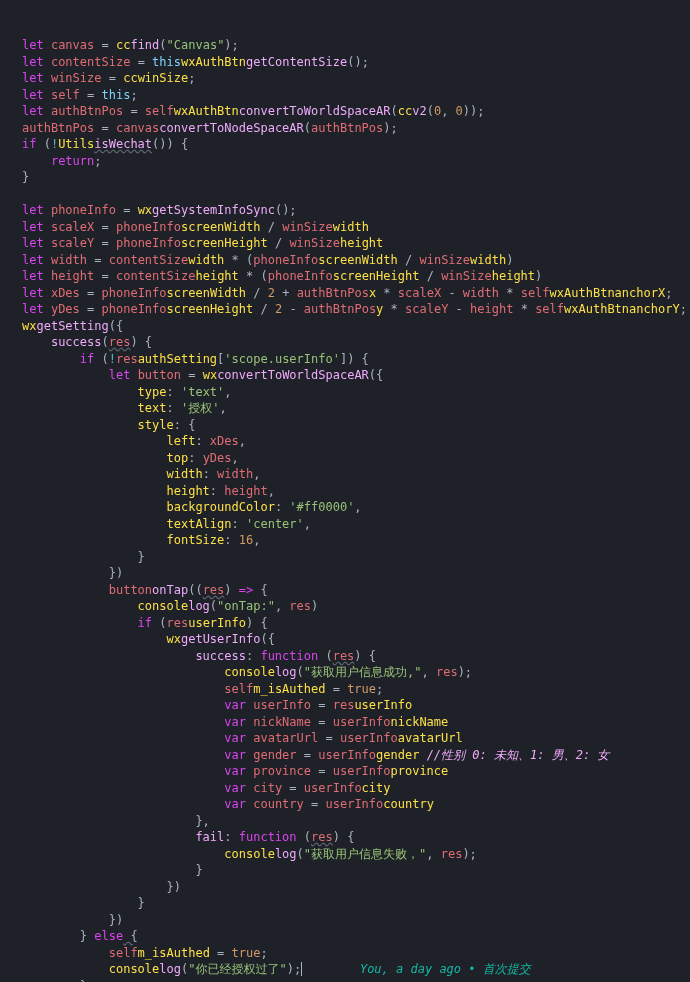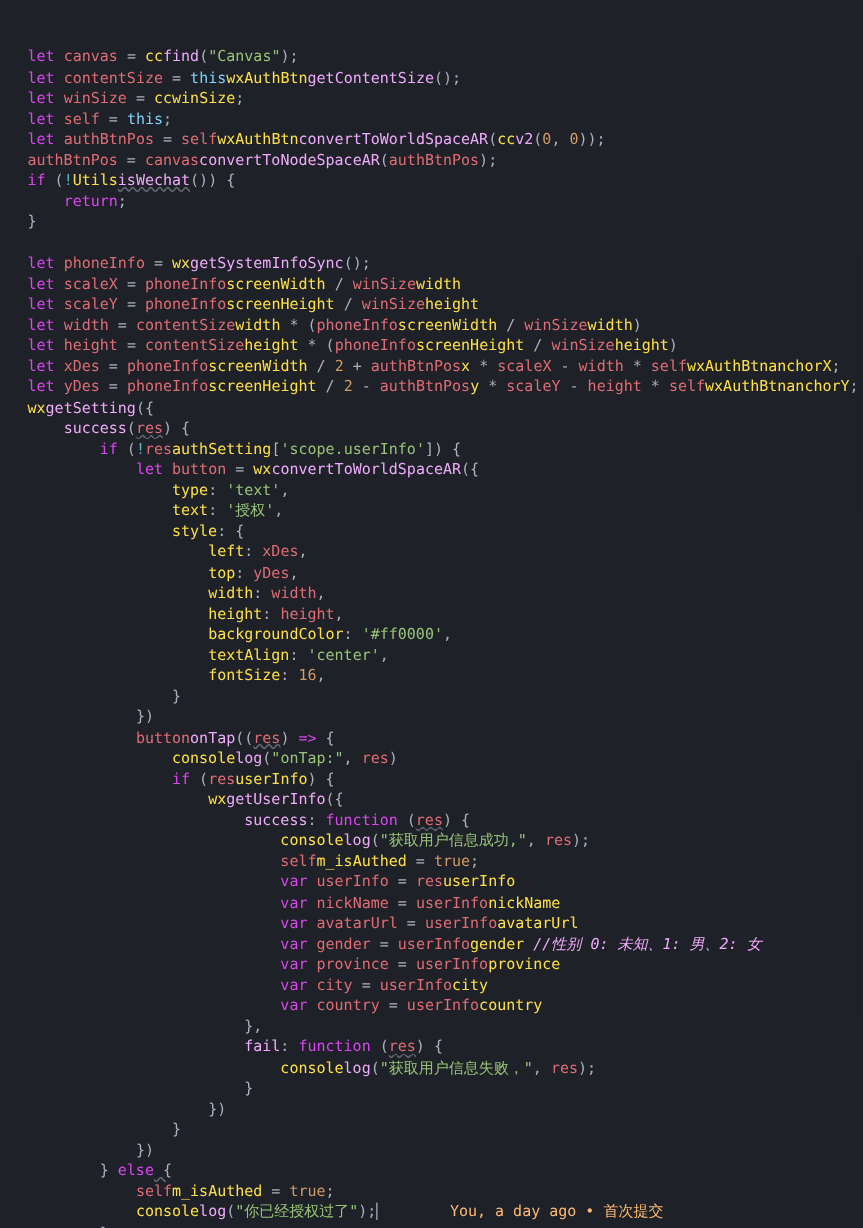--- a/index.html
+++ b/index.html
@@ -9,21 +9,21 @@
 .var{color:#e06c75}
 .fn{color:#f0abfc}
 .prop{color:#fde047}
 .str{color:#98c379}
 .num{color:#d19a66}
 .op{color:#56b6c2}
 .pn{color:#abb2bf}
 .this{color:#7dd3fc}
 .cm{color:#f0abfc;font-style:italic}
 .wavy{text-decoration:underline wavy #5f6672}
-.annot{color:#fdba74;}
+.annot{color:#14b8a6;font-style:italic}
 .cursor{border-left:1px solid #abb2bf}
 </style>
 </head>
 <body>
 
 <div class="code"><span><span class="kw2">let</span> <span class="var">canvas</span><span class="pn"> = </span><span class="prop">cc</span><span class="pn"></span><span class="fn">find</span><span class="pn">(</span><span class="str">"Canvas"</span><span class="pn">);</span></span>
 <span><span class="kw2">let</span> <span class="var">contentSize</span><span class="pn"> = </span><span class="this">this</span><span class="pn"></span><span class="prop">wxAuthBtn</span><span class="pn"></span><span class="fn">getContentSize</span><span class="pn">();</span></span>
 <span><span class="kw2">let</span> <span class="var">winSize</span><span class="pn"> = </span><span class="prop">cc</span><span class="pn"></span><span class="prop">winSize</span><span class="pn">;</span></span>
 <span><span class="kw2">let</span> <span class="var">self</span><span class="pn"> = </span><span class="this">this</span><span class="pn">;</span></span>
 <span><span class="kw2">let</span> <span class="var">authBtnPos</span><span class="pn"> = </span><span class="var">self</span><span class="pn"></span><span class="prop">wxAuthBtn</span><span class="pn"></span><span class="fn">convertToWorldSpaceAR</span><span class="pn">(</span><span class="prop">cc</span><span class="pn"></span><span class="fn">v2</span><span class="pn">(</span><span class="num">0</span><span class="pn">, </span><span class="num">0</span><span class="pn">));</span></span>

